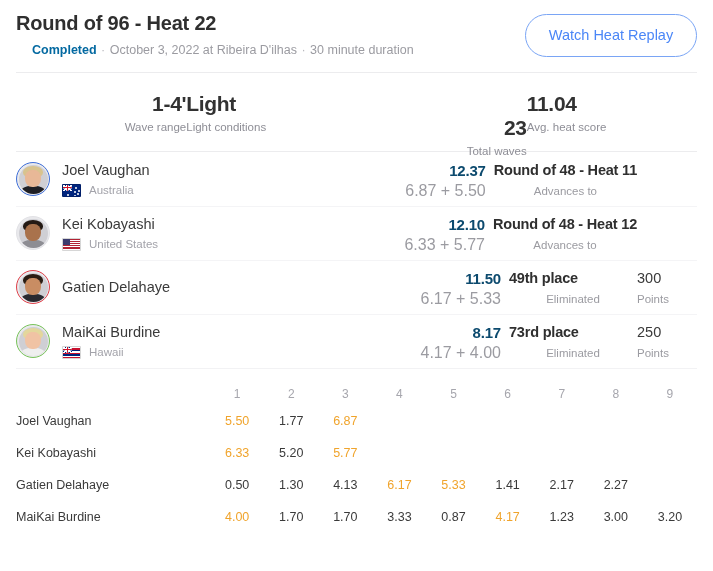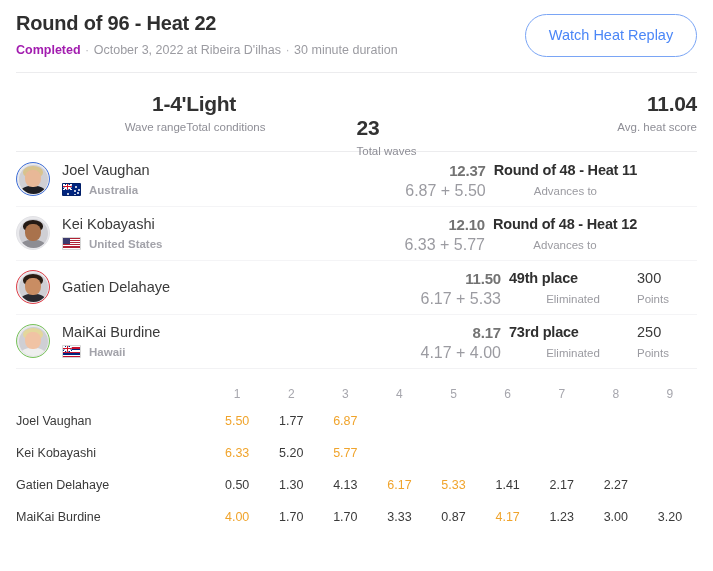--- a/index.html
+++ b/index.html
@@ -33,22 +33,23 @@
     line-height: 26px;
   }
   .heat-sub {
     margin-top: 6px;
     font-size: 12.5px;
     color: #9b9ba1;
     line-height: 16px;
     white-space: nowrap;
   }
   .heat-sub .status {
-    color: #a21caf;
+    color: #0369a1;
     font-weight: bold;
+    margin-left: 16px;
   }
   .heat-sub .dot { color: #b9b9bf; padding: 0 1px; }
 
   .replay-btn {
     position: absolute;
     right: 16px;
     top: 14px;
     width: 172px;
     height: 43px;
     border: 1px solid #7aa5f5;
@@ -87,22 +88,22 @@
     line-height: 26px;
   }
   .stat .lbl {
     font-size: 11.5px;
     color: #8e8e96;
     margin-top: 3px;
     line-height: 14px;
   }
   .stat.a { text-align: right; }
   .stat.b { text-align: left; }
-  .stat.c { text-align: left; margin-top: 48px; }
-  .stat.d { text-align: right; }
+  .stat.c { text-align: right; margin-top: 48px; }
+  .stat.d { text-align: left; }
 
   
   .surfers { padding: 0 16px; }
   .surfer-row {
     display: flex;
     align-items: center;
     height: 54px;
     position: relative;
   }
   .surfer-row + .surfer-row::before {
@@ -154,23 +155,22 @@
     flex: 1 1 auto;
     min-width: 0;
   }
   .surfer-name {
     font-size: 14.5px;
     color: #3a3a3a;
     line-height: 19px;
   }
   .country-line {
     display: flex;
-    align-items: flex-start;
+    align-items: flex-end;
     margin-top: 3px;
-    font-weight: bold;
   }
   .flag {
     width: 19px; height: 13px;
     flex: 0 0 19px;
     border: 1px solid rgba(0,0,0,0.16);
     box-sizing: border-box;
     position: relative;
     overflow: hidden;
     border-radius: 1px;
   }
@@ -236,21 +236,21 @@
   
   .score-col {
     flex: 0 0 82px;
     text-align: right;
     padding-right: 8px;
     box-sizing: border-box;
   }
   .score-col .total {
     font-size: 15px;
     font-weight: bold;
-    color: #737373;
+    color: #0c4a6e;
     line-height: 19px;
     letter-spacing: -0.2px;
   }
   .score-col .parts {
     font-size: 16px;
     color: #9b9ba1;
     margin-top: 4px;
     line-height: 14px;
     white-space: nowrap;
   }
@@ -347,21 +347,21 @@
 
   <div class="divider"></div>
 
   <div class="stats">
     <div class="stat a">
       <div class="val">1-4'</div>
       <div class="lbl">Wave range</div>
     </div>
     <div class="stat b">
       <div class="val">Light</div>
-      <div class="lbl">Total conditions</div>
+      <div class="lbl">Light conditions</div>
     </div>
     <div class="stat c">
       <div class="val">23</div>
       <div class="lbl">Total waves</div>
     </div>
     <div class="stat d">
       <div class="val">11.04</div>
       <div class="lbl">Avg. heat score</div>
     </div>
   </div>

